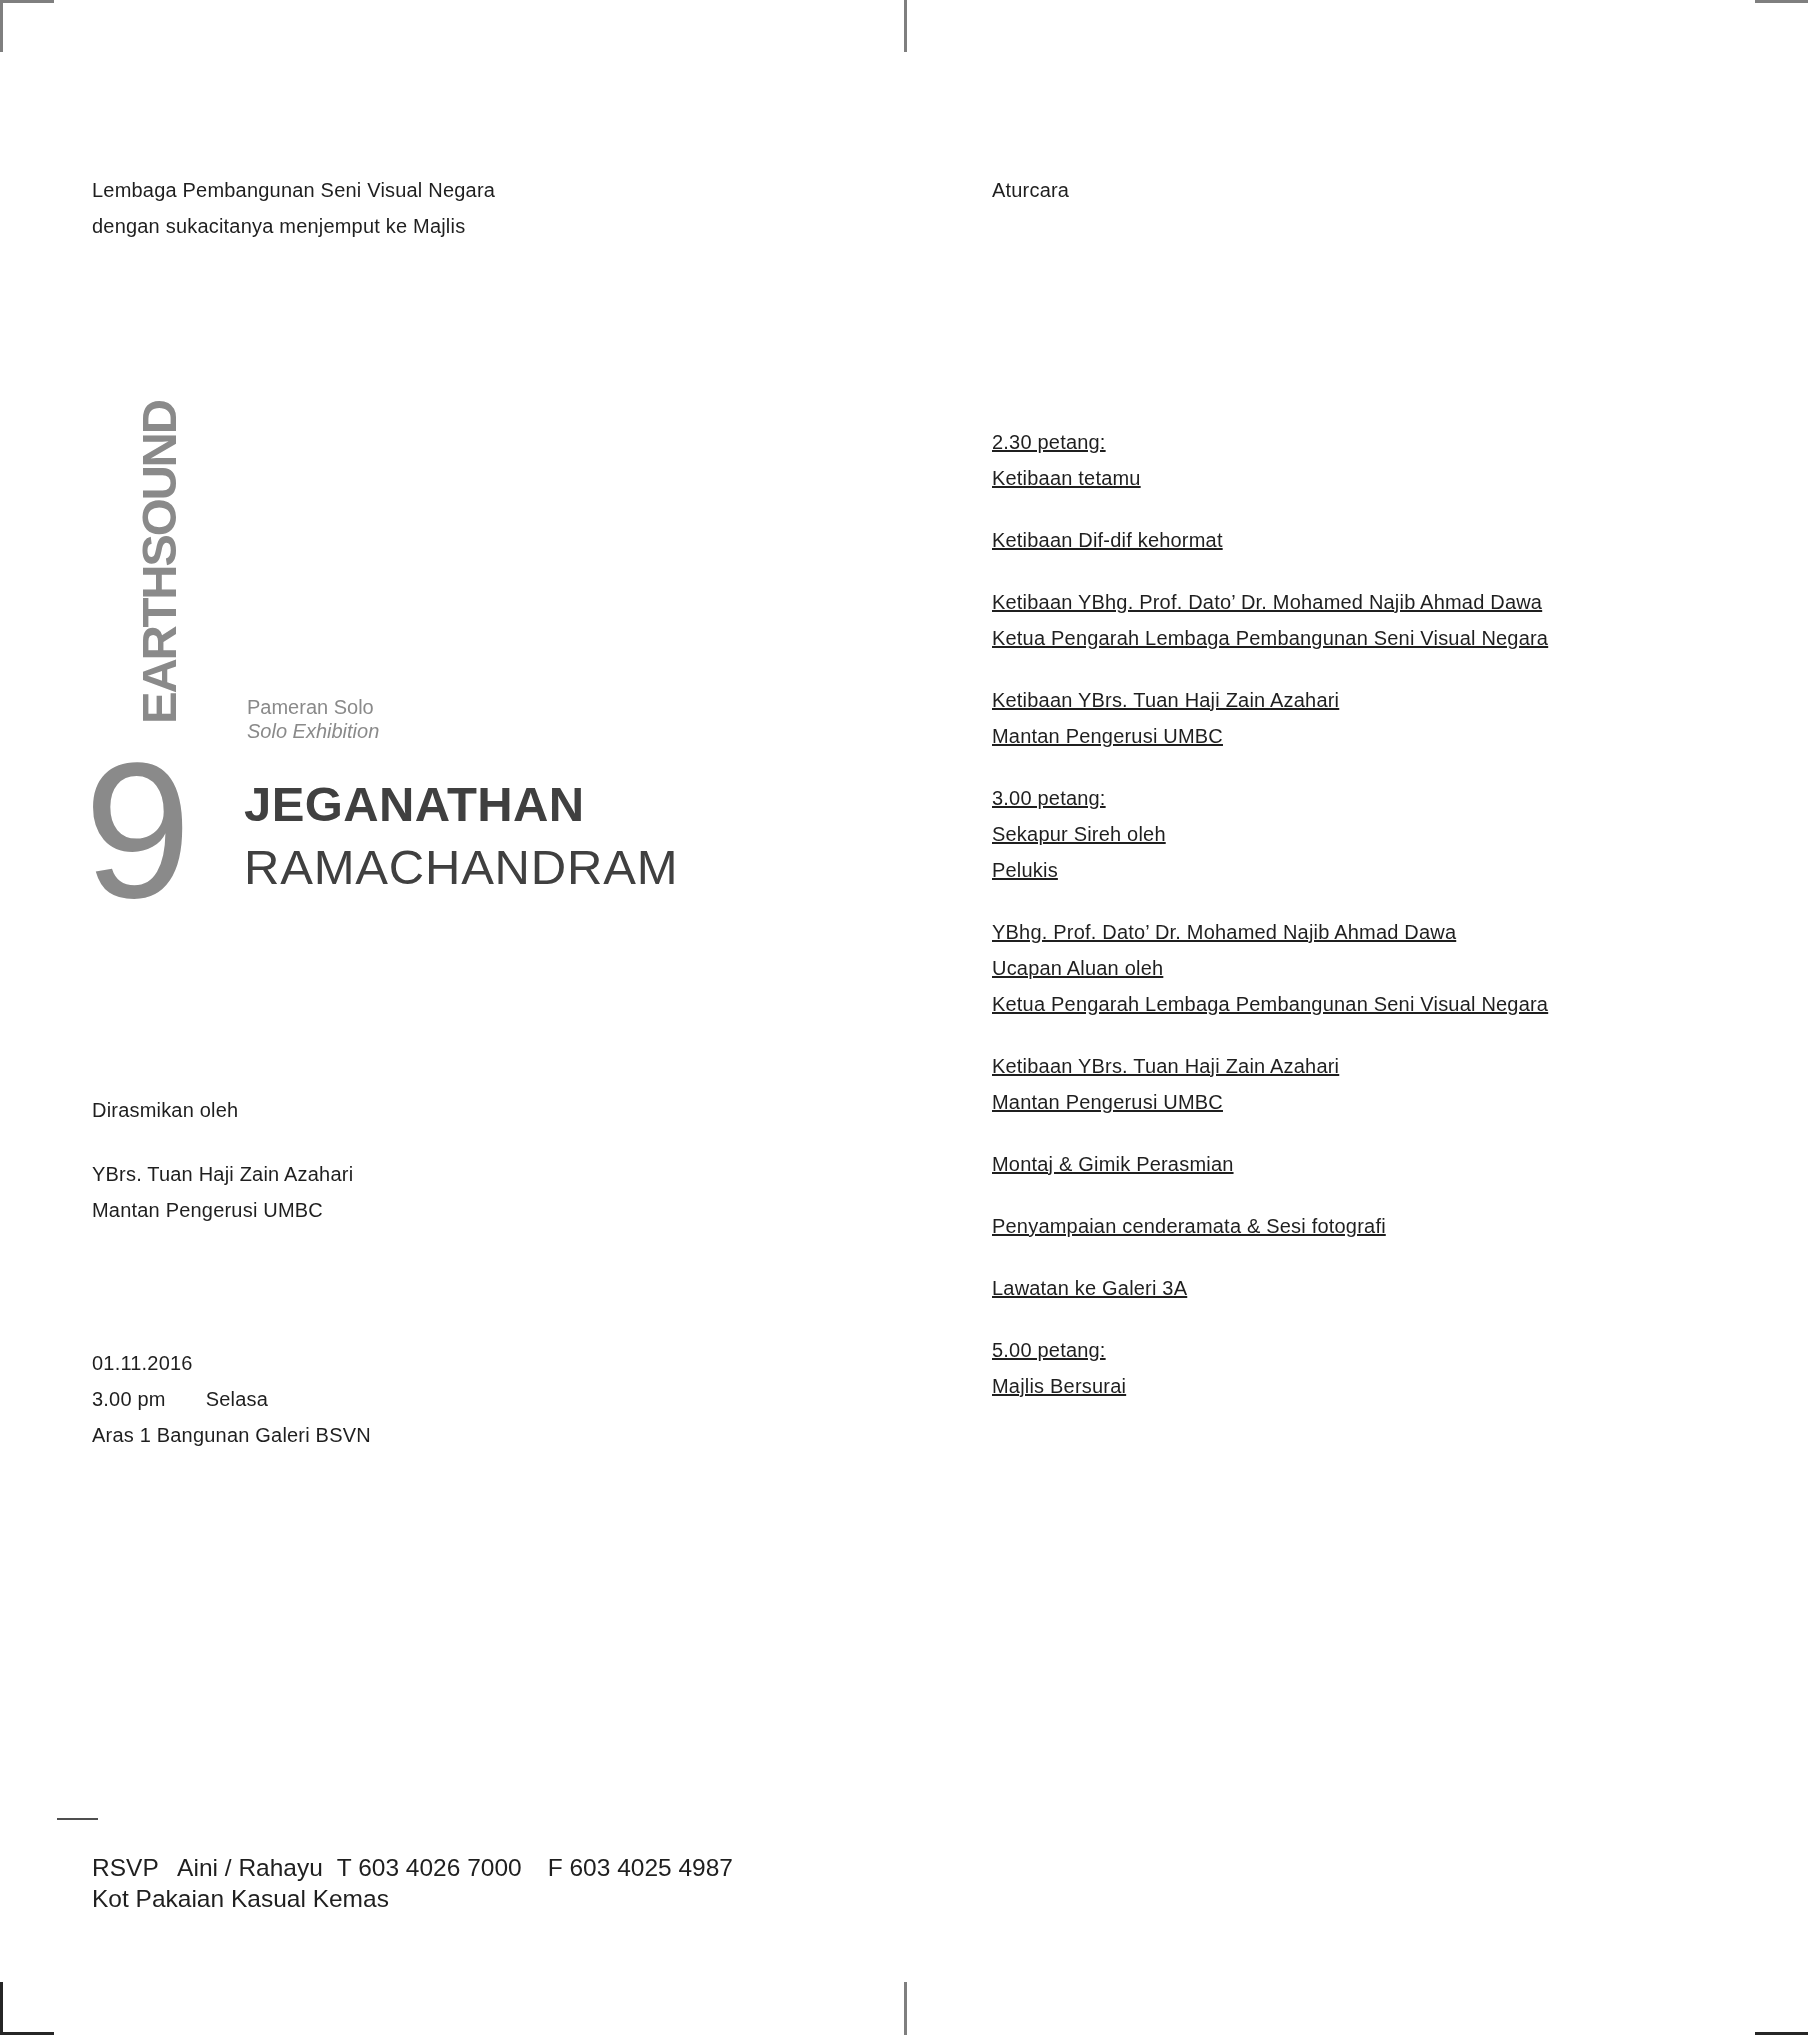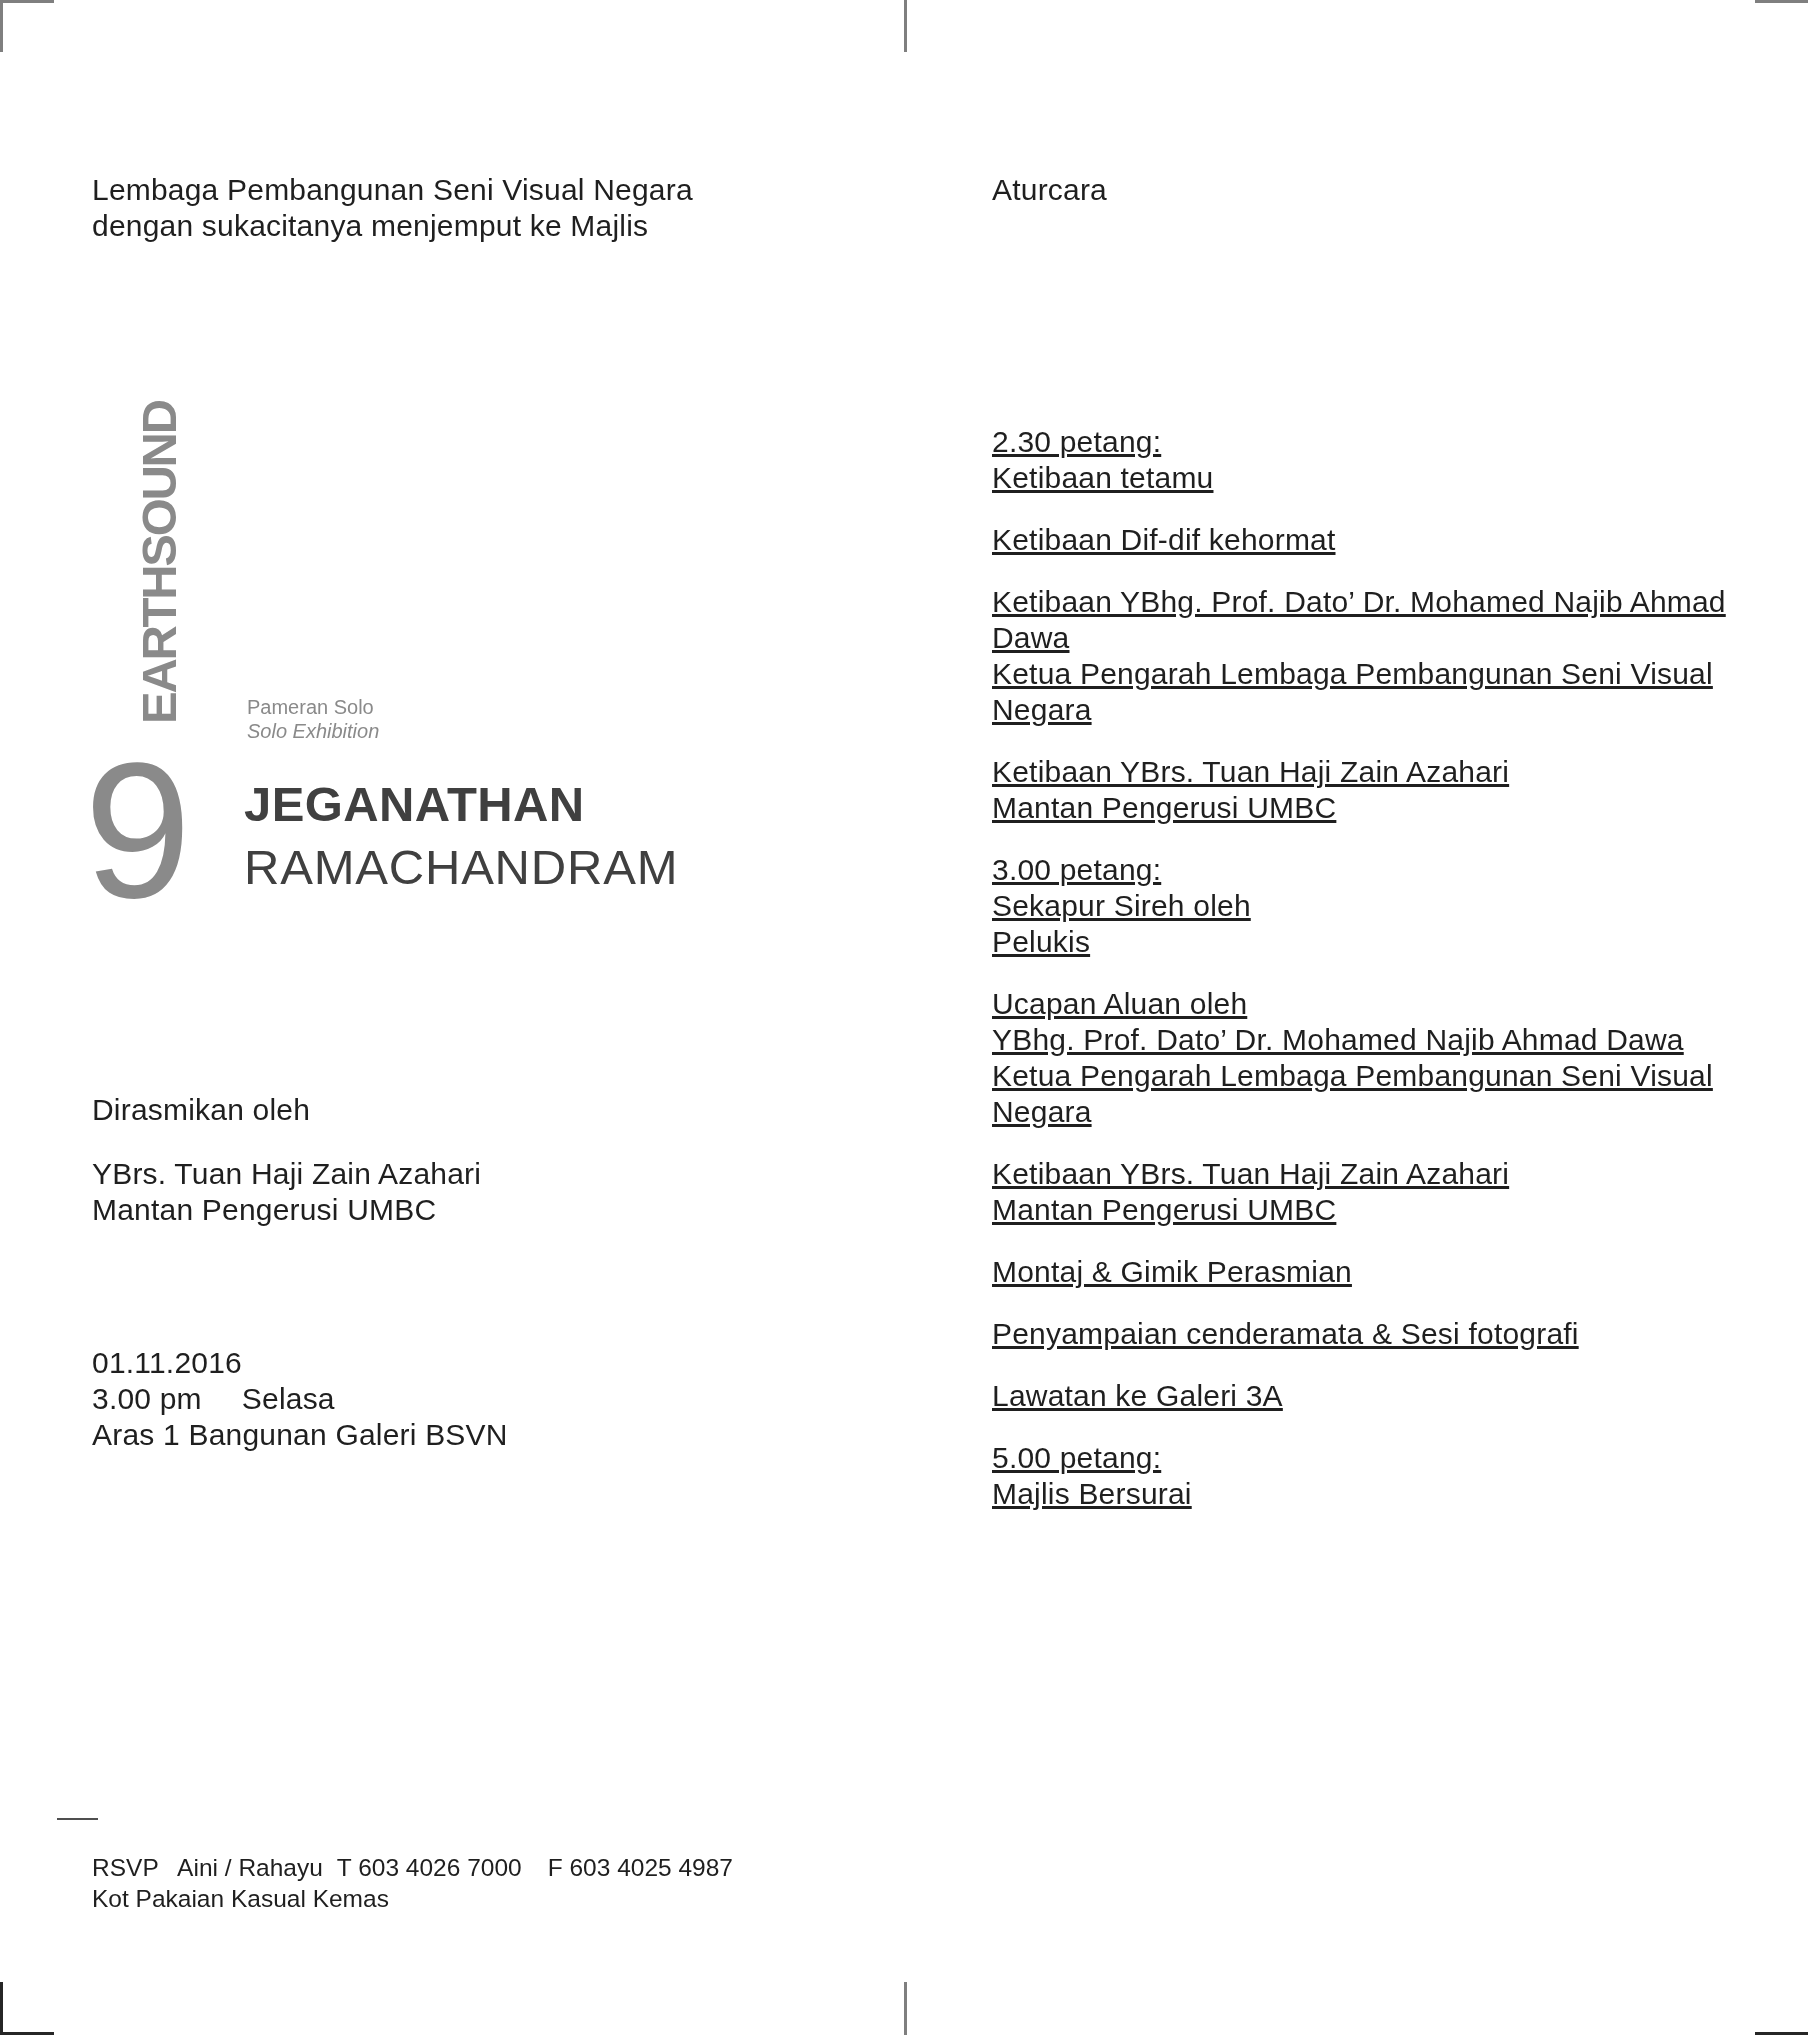--- a/index.html
+++ b/index.html
@@ -11,21 +11,21 @@
     font-family: "Liberation Sans", sans-serif;
     color: #1f1f1f;
   }
   .abs { position: absolute; }
 
   
   .mark { position: absolute; background: #7f7f7f; }
   .mark.dark { background: #262626; }
 
   
-  .bodytext { font-size: 30px; line-height: 36px; letter-spacing: 0.2px; }
+  .bodytext { font-size: 20px; line-height: 36px; letter-spacing: 0.2px; }
 
   
   #header-left  { left: 92px; top: 172px; }
   #header-right { left: 992px; top: 172px; }
 
   
   #logo-vertical {
     left: 132px; top: 724px;
     transform-origin: 0 0;
     transform: rotate(-90deg);
@@ -129,22 +129,22 @@
   <div class="block">
     <div>Ketibaan YBrs. Tuan Haji Zain Azahari</div>
     <div>Mantan Pengerusi UMBC</div>
   </div>
   <div class="block">
     <div>3.00 petang:</div>
     <div>Sekapur Sireh oleh</div>
     <div>Pelukis</div>
   </div>
   <div class="block">
+    <div>YBhg. Prof. Dato’ Dr. Mohamed Najib Ahmad Dawa</div>
     <div>Ucapan Aluan oleh</div>
-    <div>YBhg. Prof. Dato’ Dr. Mohamed Najib Ahmad Dawa</div>
     <div>Ketua Pengarah Lembaga Pembangunan Seni Visual Negara</div>
   </div>
   <div class="block">
     <div>Ketibaan YBrs. Tuan Haji Zain Azahari</div>
     <div>Mantan Pengerusi UMBC</div>
   </div>
   <div class="block">
     <div>Montaj &amp; Gimik Perasmian</div>
   </div>
   <div class="block">

